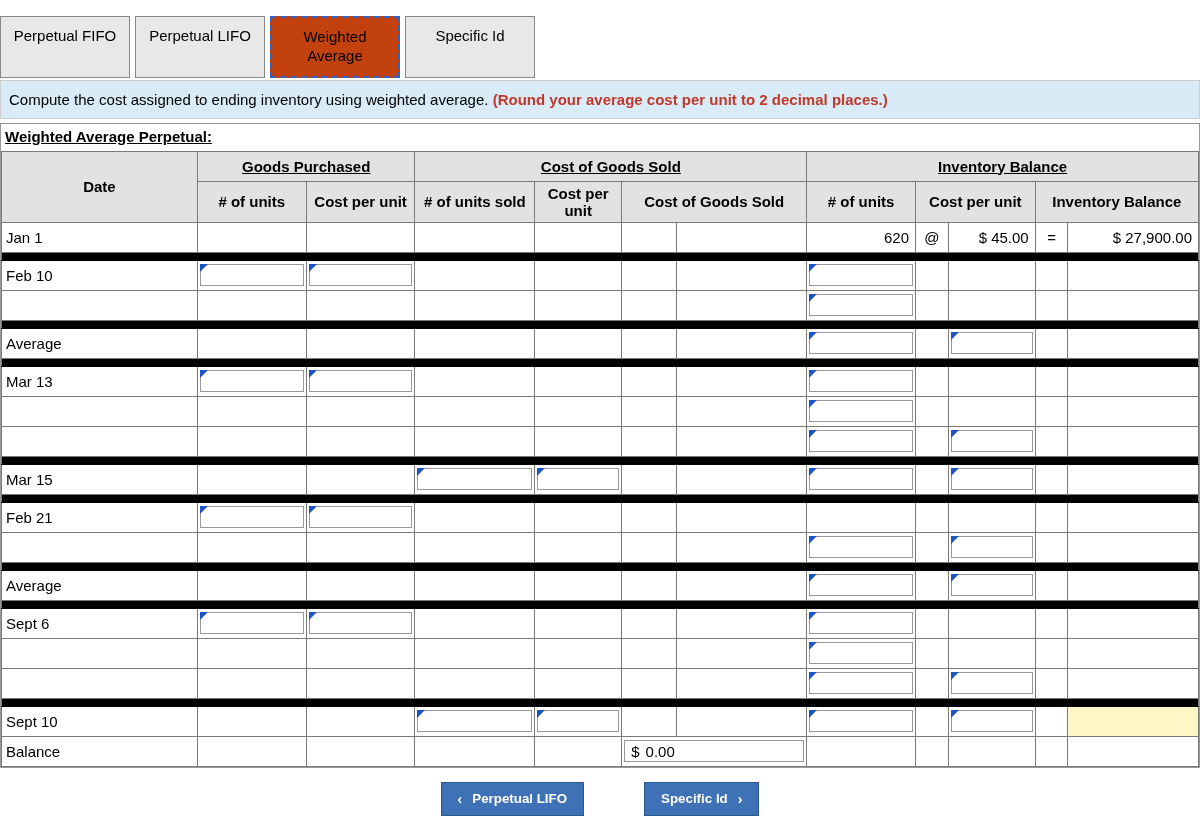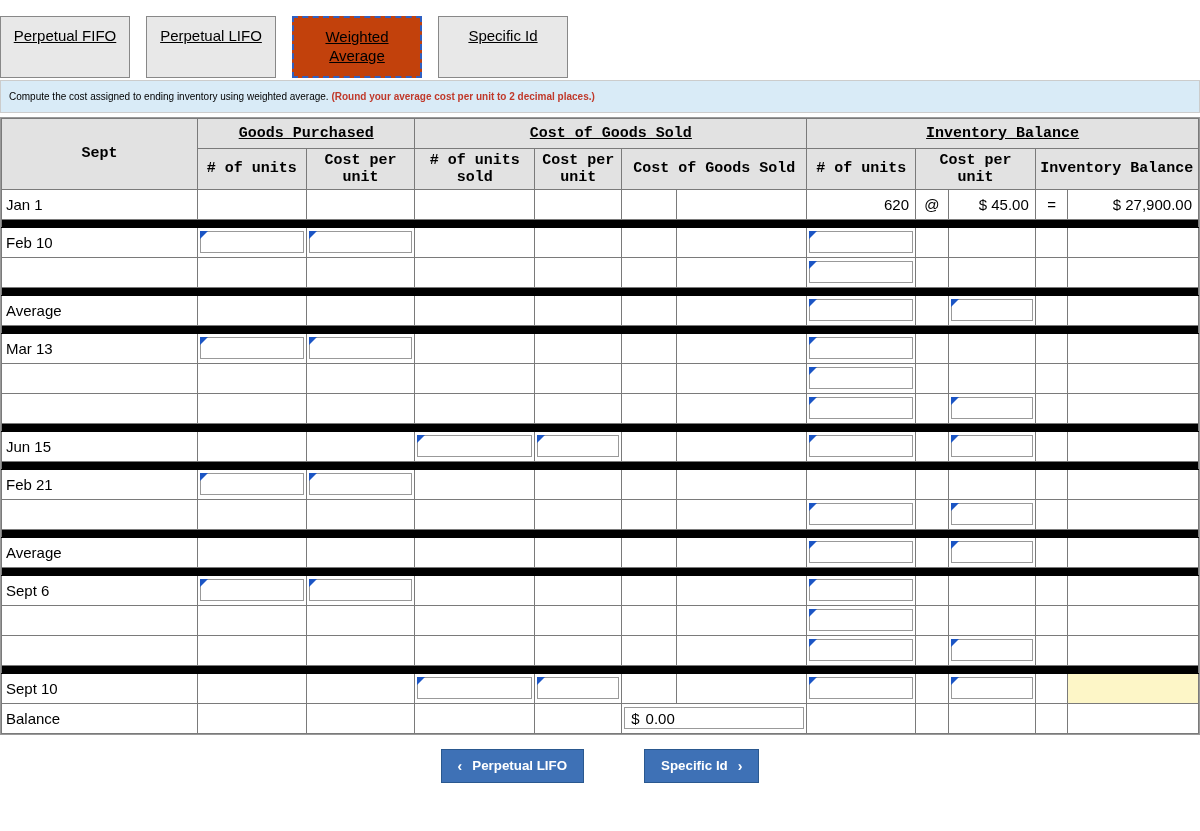--- a/index.html
+++ b/index.html
@@ -6,44 +6,43 @@
   body {
     margin: 0;
     padding: 0;
     font-family: Arial, sans-serif;
     font-size: 15px;
     background: #fff;
     color: #000;
   }
   .tabs {
     display: flex;
-    gap: 16px;
+    gap: 5px;
     padding: 16px 0 0 0;
     background: #fff;
-    text-decoration: underline;
   }
   .tab {
     padding: 10px 12px;
     border: 1px solid #888;
     background: #e8e8e8;
     cursor: pointer;
     text-align: center;
     line-height: 1.25;
     min-width: 130px;
   }
   .tab.active {
     background: #c2410c;
     border: 2px dashed #2f60c2;
   }
   .instruction {
     background: #d9ebf7;
     padding: 10px 8px;
     border: 1px solid #ccc;
     margin-top: 2px;
-    font-size: 10px;
+    font-size: 15px;
   }
   .instruction .red { color: #c0392b; font-weight: bold; }
   .section {
     margin-top: 4px;
     border: 1px solid #999;
     padding: 0;
   }
   .section-title {
     text-decoration: underline;
     font-weight: bold;
@@ -71,21 +70,20 @@
   th, td {
     border: 1px solid #7a7a7a;
     padding: 3px 4px;
     height: 30px;
     vertical-align: middle;
   }
   th {
     background: #e2e2e2;
     text-align: center;
     font-weight: bold;
-    font-family: Liberation Mono, monospace;
   }
   th.section-head {
     background: #e2e2e2;
     text-decoration: underline;
   }
   td { background: #fff; }
   td.label { text-align: left; padding-left: 4px; }
   td.right { text-align: right; padding-right: 6px; margin-top: 16px; }
   td.center { text-align: center; }
   td.yellow { background: #fdf6c7; }
@@ -152,39 +150,40 @@
   <div class="tab active" style="white-space:pre-line">Weighted
 Average</div>
   <div class="tab">Specific Id</div>
 </div>
 
 <div class="instruction">
   <span>Compute the cost assigned to ending inventory using weighted average. </span><span class="red">(Round your average cost per unit to 2 decimal places.)</span>
 </div>
 
 <div class="section">
+  <div class="section-title">Weighted Average Perpetual:</div>
 
   <table>
     <colgroup>
       <col class="c-date">
         <col class="c-gp-u">
         <col class="c-gp-c">
       <col class="c-cs-u">
         <col class="c-cs-c">
         <col class="c-cs-g1">
         <col class="c-cs-g2">
       <col class="c-ib-u">
         <col class="c-ib-at">
         <col class="c-ib-c">
         <col class="c-ib-eq">
         <col class="c-ib-b">
     </colgroup>
     <thead>
       <tr>
-        <th rowspan="2">Sept</th>
+        <th rowspan="2">Date</th>
         <th colspan="2" class="section-head">Goods Purchased</th>
         <th colspan="4" class="section-head">Cost of Goods Sold</th>
         <th colspan="5" class="section-head">Inventory Balance</th>
       </tr>
       <tr>
         <th># of units</th>
         <th>Cost per unit</th>
         <th># of units sold</th>
         <th>Cost per unit</th>
         <th colspan="2">Cost of Goods Sold</th>
@@ -327,21 +326,21 @@
             <div class="inpbox"></div>
           </td>
         <td></td>
           <td></td>
       </tr>
       <tr class="sep">
           <td colspan="12"></td>
         </tr>
 
       <tr>
-        <td class="label">Jun 15</td>
+        <td class="label">Mar 15</td>
         <td></td>
           <td></td>
         <td class="inpcell">
             <div class="inpbox"></div>
           </td>
         <td class="inpcell">
             <div class="inpbox"></div>
           </td>
         <td></td>
           <td></td>

